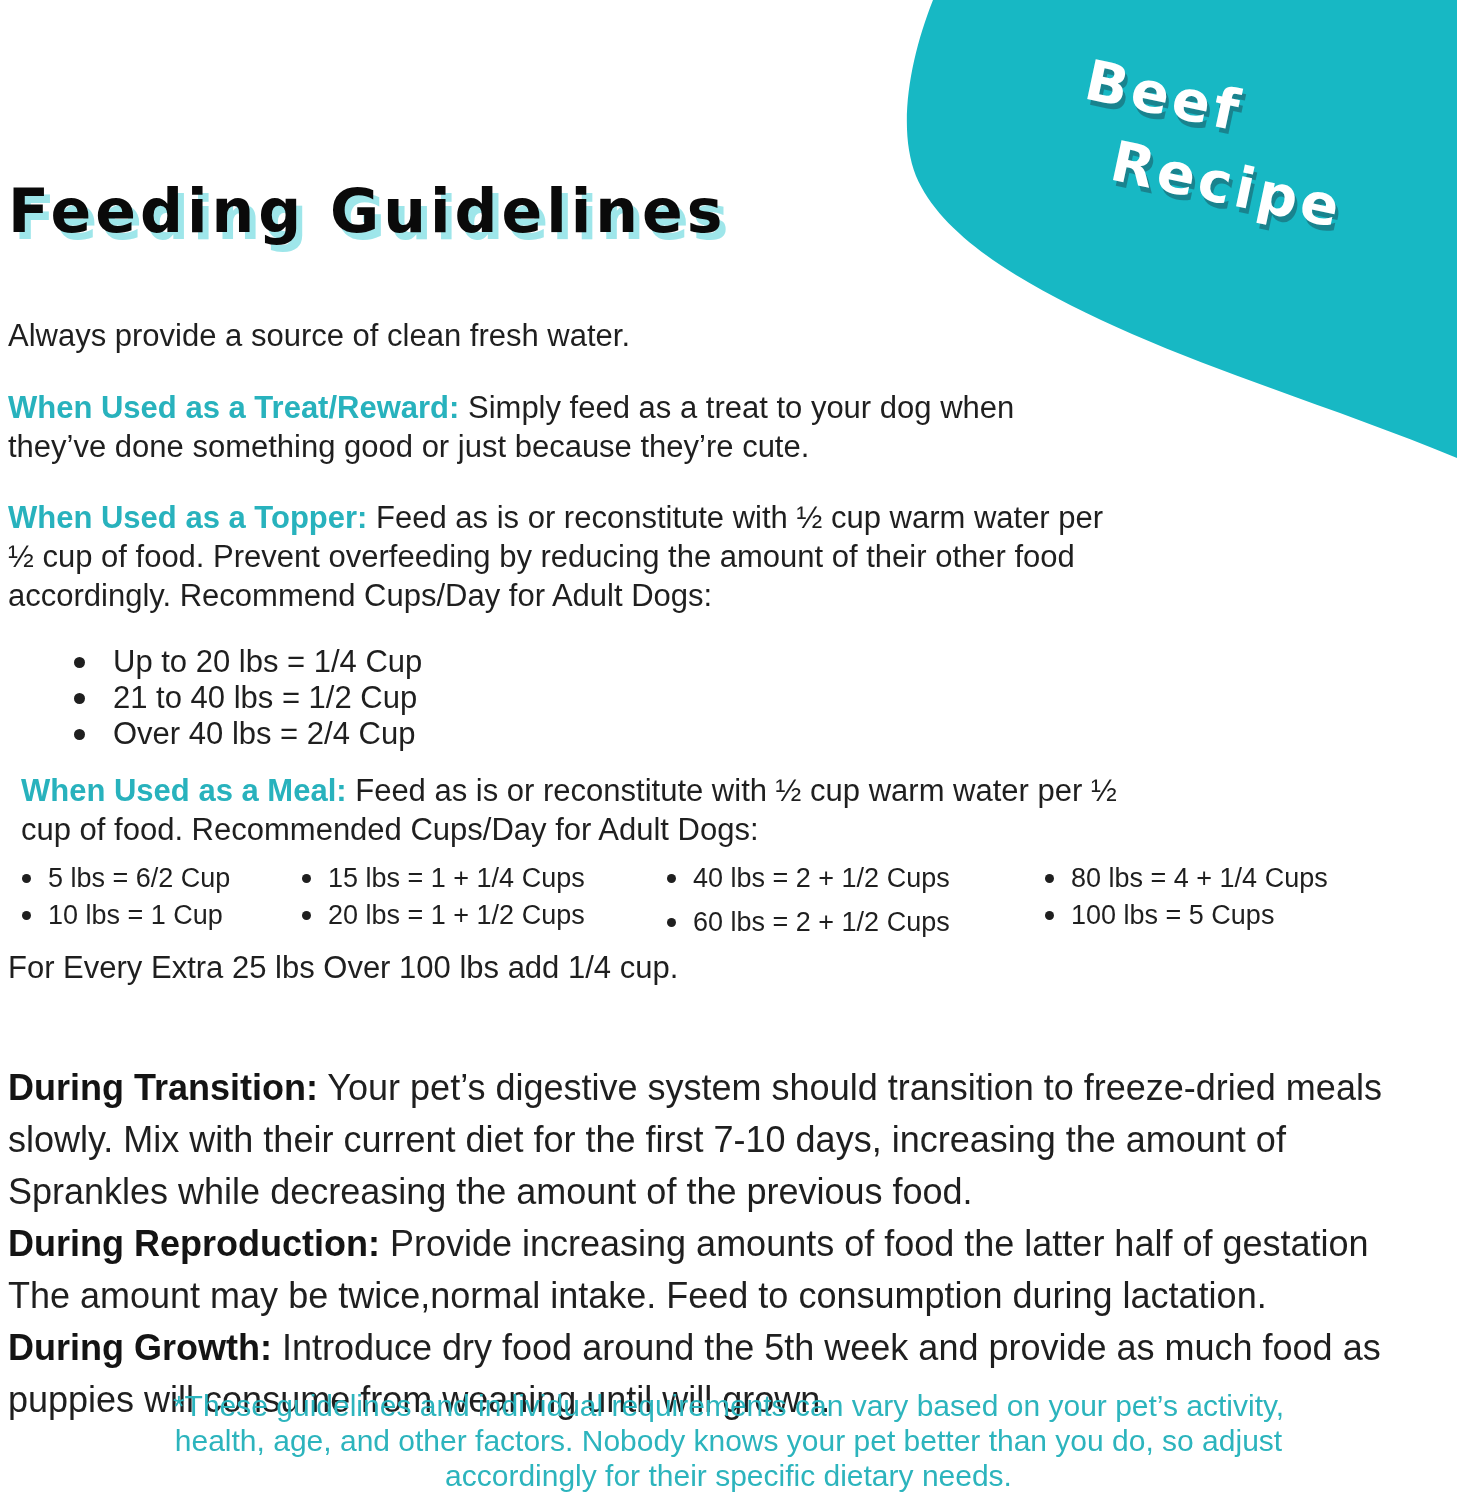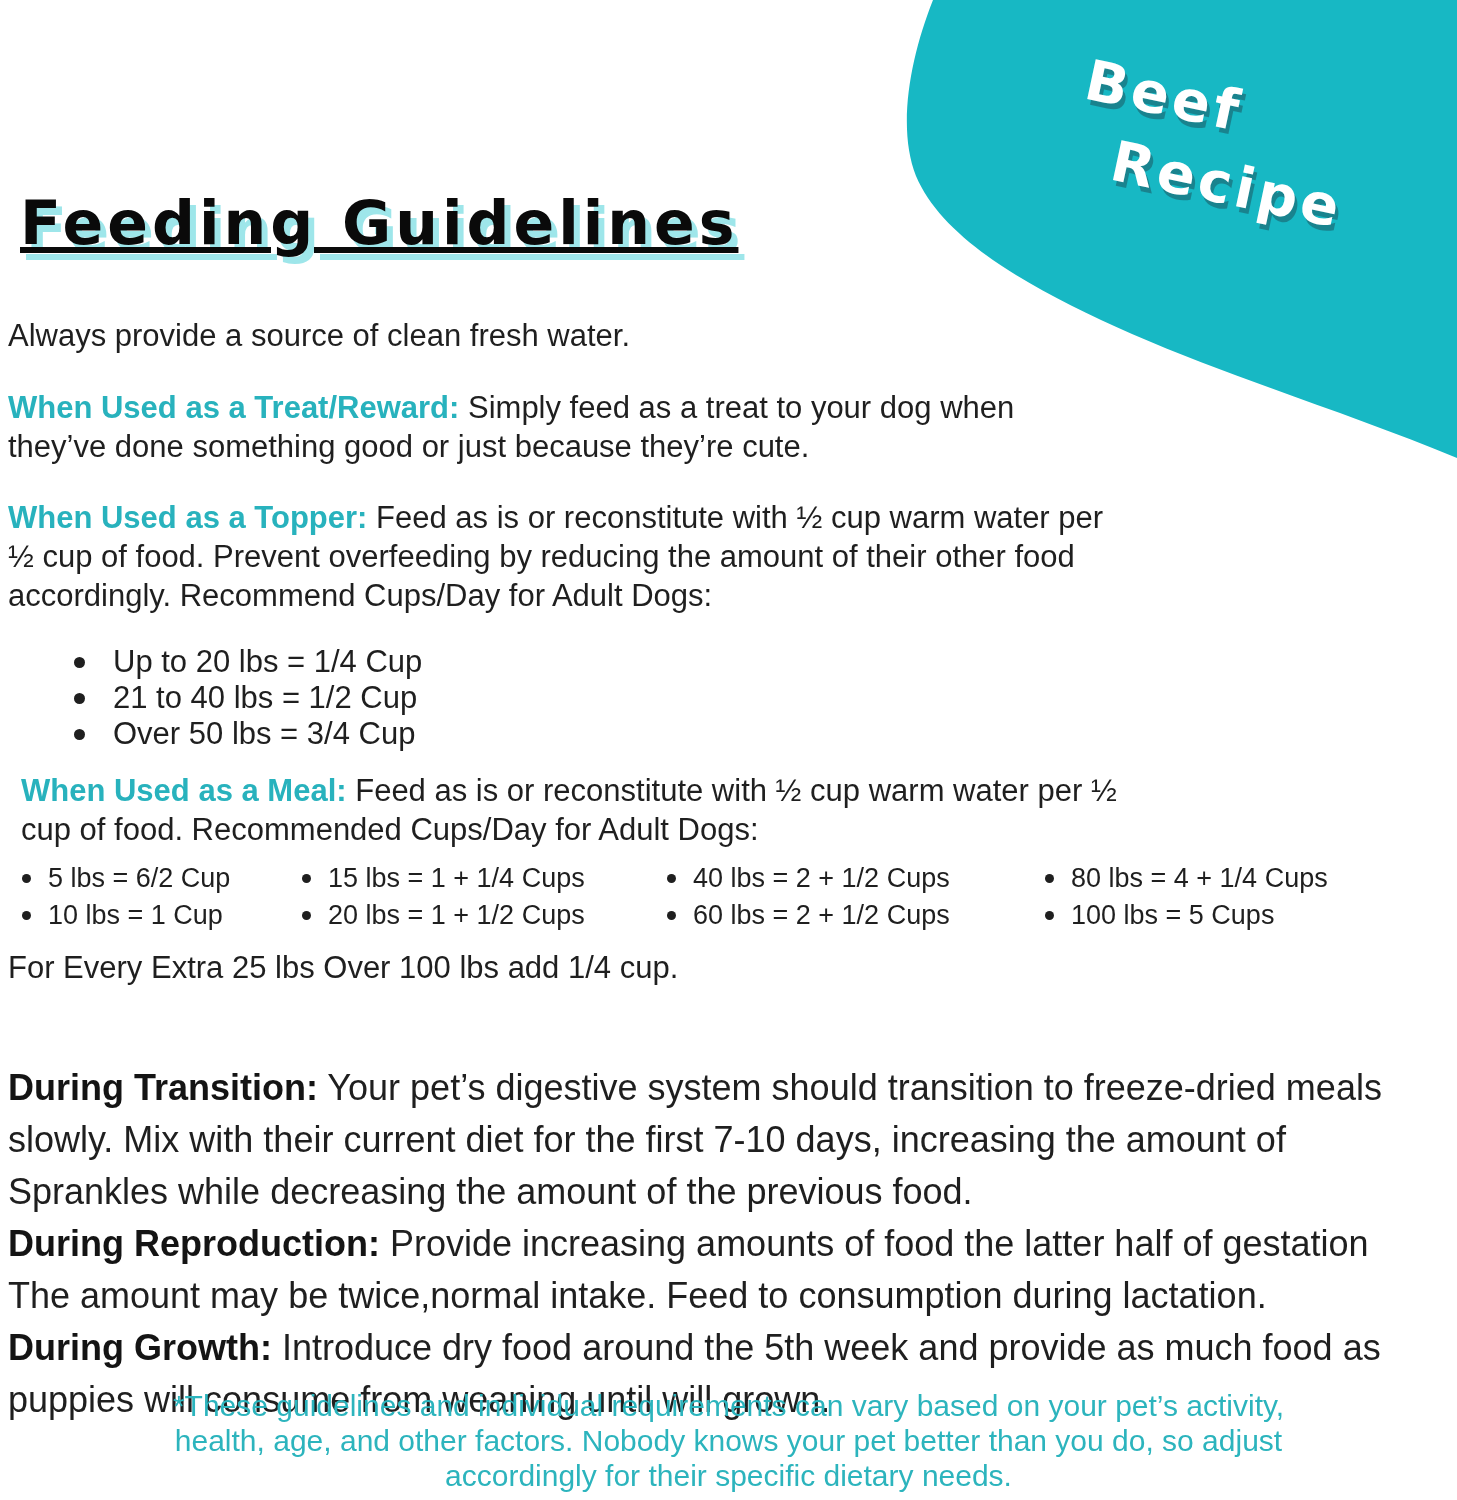--- a/index.html
+++ b/index.html
@@ -20,27 +20,26 @@
     transform:rotate(12deg); transform-origin:left top;
     color:#ffffff; font-weight:900; font-size:56px; letter-spacing:4px;
     font-family:"DejaVu Sans","Liberation Sans",sans-serif;
     text-shadow:4px 5px 0 rgba(30,45,55,0.38);
     line-height:1.0;
   }
   .badge .l2 { margin-left:42px; margin-top:18px; }
 
   
   .title {
-    position:absolute; left:8px; top:176px; margin:12px;
+    position:absolute; left:8px; top:176px; margin:0;
     font-family:"DejaVu Sans","Liberation Sans",sans-serif;
     font-weight:900; font-size:60px; letter-spacing:4px;
     color:#0a0a0a;
     text-shadow:6px 7px 0 #9ee6ea;
     white-space:nowrap;
-    text-decoration:underline;
   }
 
   .para { position:absolute; margin:0; font-size:31px; line-height:39px; white-space:pre-line; }
   .lead { font-weight:700; color:#28b2bd; }
   .blead { font-weight:700; color:#141414; }
 
   .intro   { top:316px; left:8px; }
   .treat   { top:388px; left:8px; }
   .topper  { top:498px; left:8px; }
   .meal    { top:771px; left:21px; }
@@ -52,21 +51,21 @@
   .blist li::before {
     content:""; width:11px; height:11px; border-radius:50%;
     background:#1f1f1f; margin-right:28px; flex:0 0 auto;
   }
 
   
   .grid { position:absolute; top:860px; left:22px; display:flex; font-size:27px; }
   .grid .col { display:flex; flex-direction:column; }
   .grid .col:nth-child(1){ width:280px; }
   .grid .col:nth-child(2){ width:365px; }
-  .grid .col:nth-child(3){ width:378px; }
+  .grid .col:nth-child(3){ width:378px;gap:7px; }
   .gi { display:flex; align-items:center; line-height:37px; }
   .gi .dot { width:9px; height:9px; border-radius:50%; background:#1f1f1f; margin-right:17px; flex:0 0 auto; }
 
   
   .care { position:absolute; top:1062px; left:8px; width:1445px; font-size:36px; line-height:52px; }
   .care p { margin:0; white-space:pre-line; }
 
   
   .disclaimer {
     position:absolute; top:1388px; left:0; width:1457px; margin:0;
@@ -99,21 +98,21 @@
   <p class="para treat"><span class="lead">When Used as a Treat/Reward:</span><span> Simply feed as a treat to your dog when
 they’ve done something good or just because they’re cute.</span></p>
 
   <p class="para topper"><span class="lead">When Used as a Topper:</span><span> Feed as is or reconstitute with ½ cup warm water per
 ½ cup of food. Prevent overfeeding by reducing the amount of their other food
 accordingly. Recommend Cups/Day for Adult Dogs:</span></p>
 
   <ul class="blist">
     <li>Up to 20 lbs = 1/4 Cup</li>
     <li>21 to 40 lbs = 1/2 Cup</li>
-    <li>Over 50 lbs = 3/4 Cup</li>
+    <li>Over 40 lbs = 2/4 Cup</li>
   </ul>
 
   <p class="para meal"><span class="lead">When Used as a Meal:</span><span> Feed as is or reconstitute with ½ cup warm water per ½
 cup of food. Recommended Cups/Day for Adult Dogs:</span></p>
 
   <div class="grid">
     <div class="col">
       <div class="gi">
           <span class="dot"></span>
           <span>5 lbs = 6/2 Cup</span>

